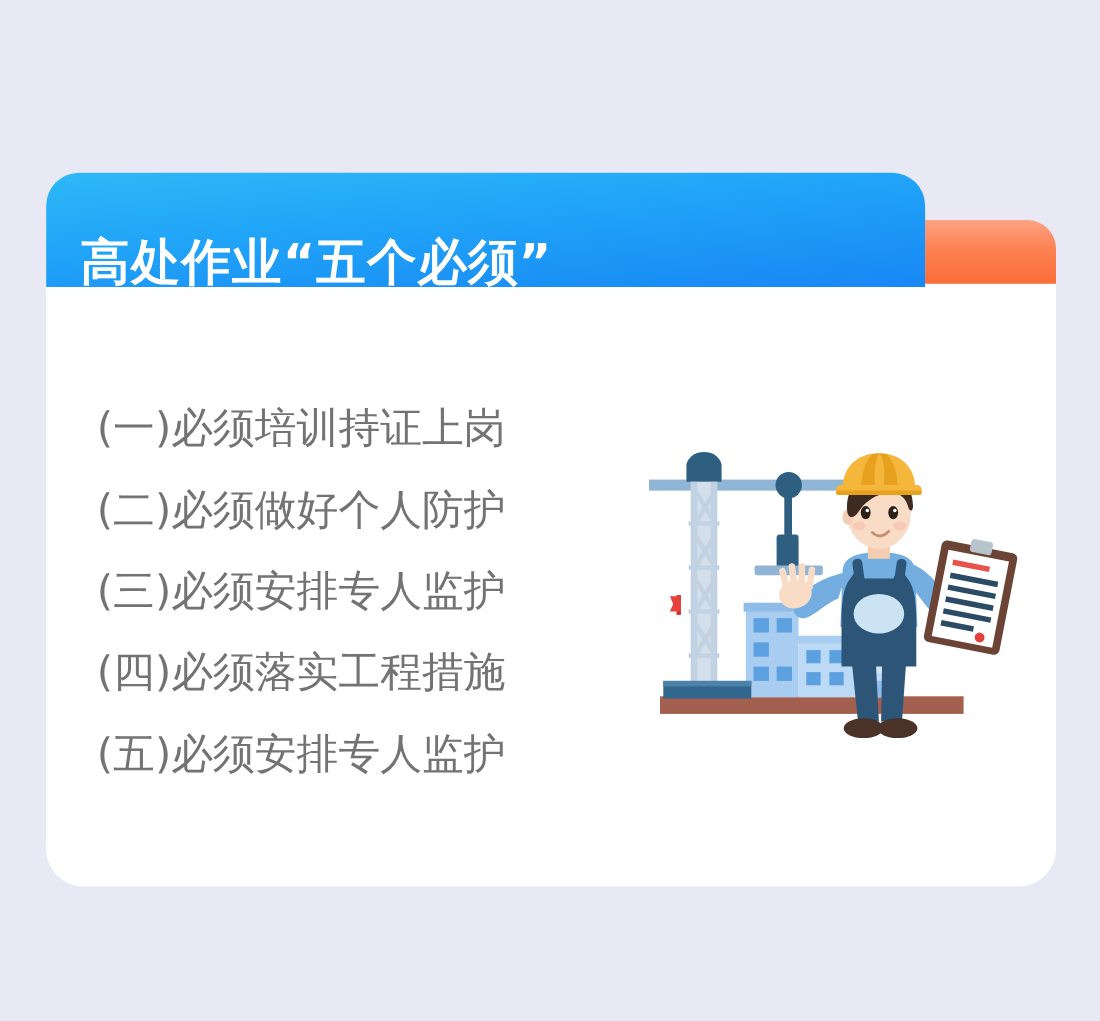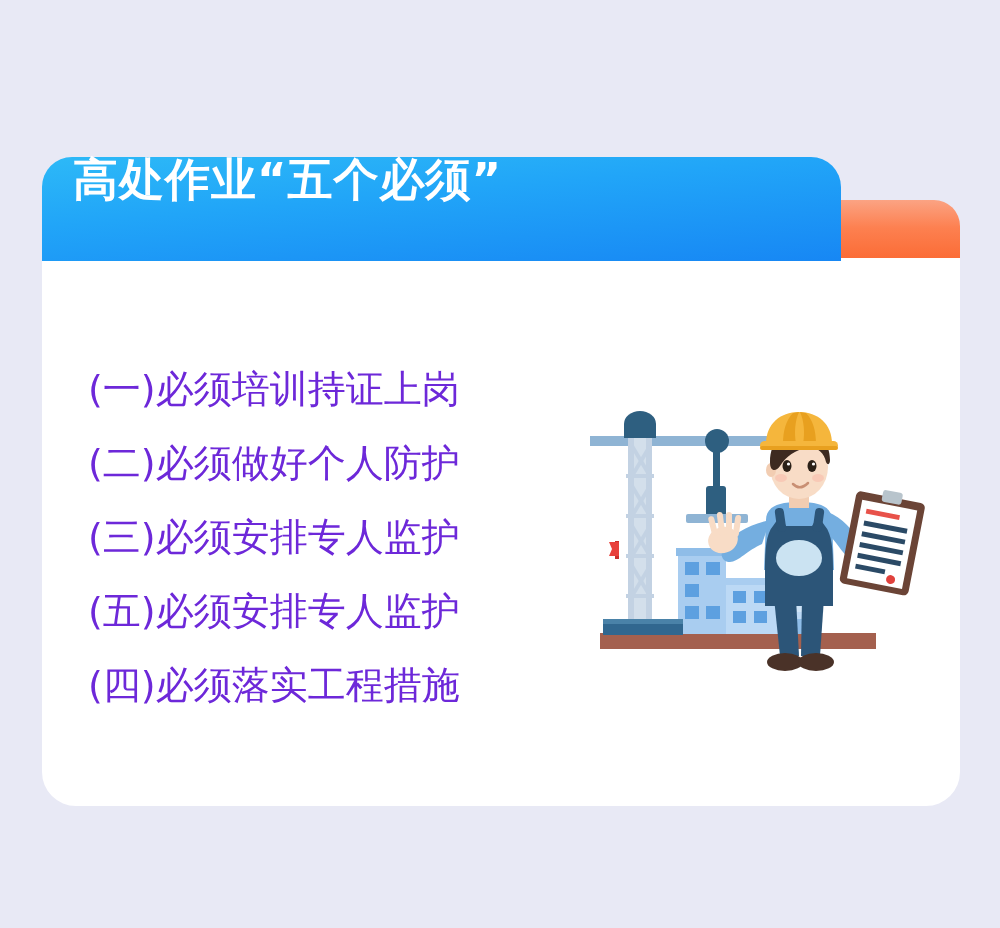--- a/index.html
+++ b/index.html
@@ -50,21 +50,21 @@
   .card-header {
     position: absolute;
     left: 42px;
     top: 157px;
     width: 799px;
     height: 104px;
     background: linear-gradient(175deg, #2db9f7 0%, #21a5f8 40%, #1787f4 100%);
     border-radius: 30px 30px 0 0;
     z-index: 3;
     display: flex;
-    align-items: flex-start;
+    align-items: flex-end;
   }
   .card-title {
     color: #ffffff;
     font-size: 45px;
     font-weight: bold;
     letter-spacing: 1px;
     margin-left: 31px;
     line-height: 1;
     white-space: nowrap;
     font-family: "DejaVu Sans", "Liberation Sans", sans-serif;
@@ -73,21 +73,21 @@
   
   .req-list {
     position: absolute;
     left: 88px;
     top: 352px;
     width: 430px;
     z-index: 4;
   }
   .req-item {
     font-size: 38px;
-    color: #6d28d9;
+    color: #737373;
     line-height: 74px;
     white-space: nowrap;
     font-family: "DejaVu Sans", "Liberation Sans", sans-serif;
   }
 
   
   .illustration {
     position: absolute;
     left: 580px;
     top: 400px;
@@ -107,22 +107,22 @@
   <div class="card-body"></div>
 
   <div class="card-header">
     <div class="card-title">高处作业“五个必须”</div>
   </div>
 
   <div class="req-list">
     <div class="req-item">(一)必须培训持证上岗</div>
     <div class="req-item">(二)必须做好个人防护</div>
     <div class="req-item">(三)必须安排专人监护</div>
+    <div class="req-item">(四)必须落实工程措施</div>
     <div class="req-item">(五)必须安排专人监护</div>
-    <div class="req-item">(四)必须落实工程措施</div>
   </div>
 
   <div class="illustration">
     <svg width="370" height="300" viewBox="0 0 370 300" xmlns="http://www.w3.org/2000/svg">
 
       <rect x="20" y="233" width="276" height="16" fill="#a4604e"></rect>
 
       <g>
         <rect x="98" y="148" width="48" height="86" fill="#a9cdf0"></rect>
         <rect x="96" y="148" width="52" height="8" fill="#8fbde8"></rect>

